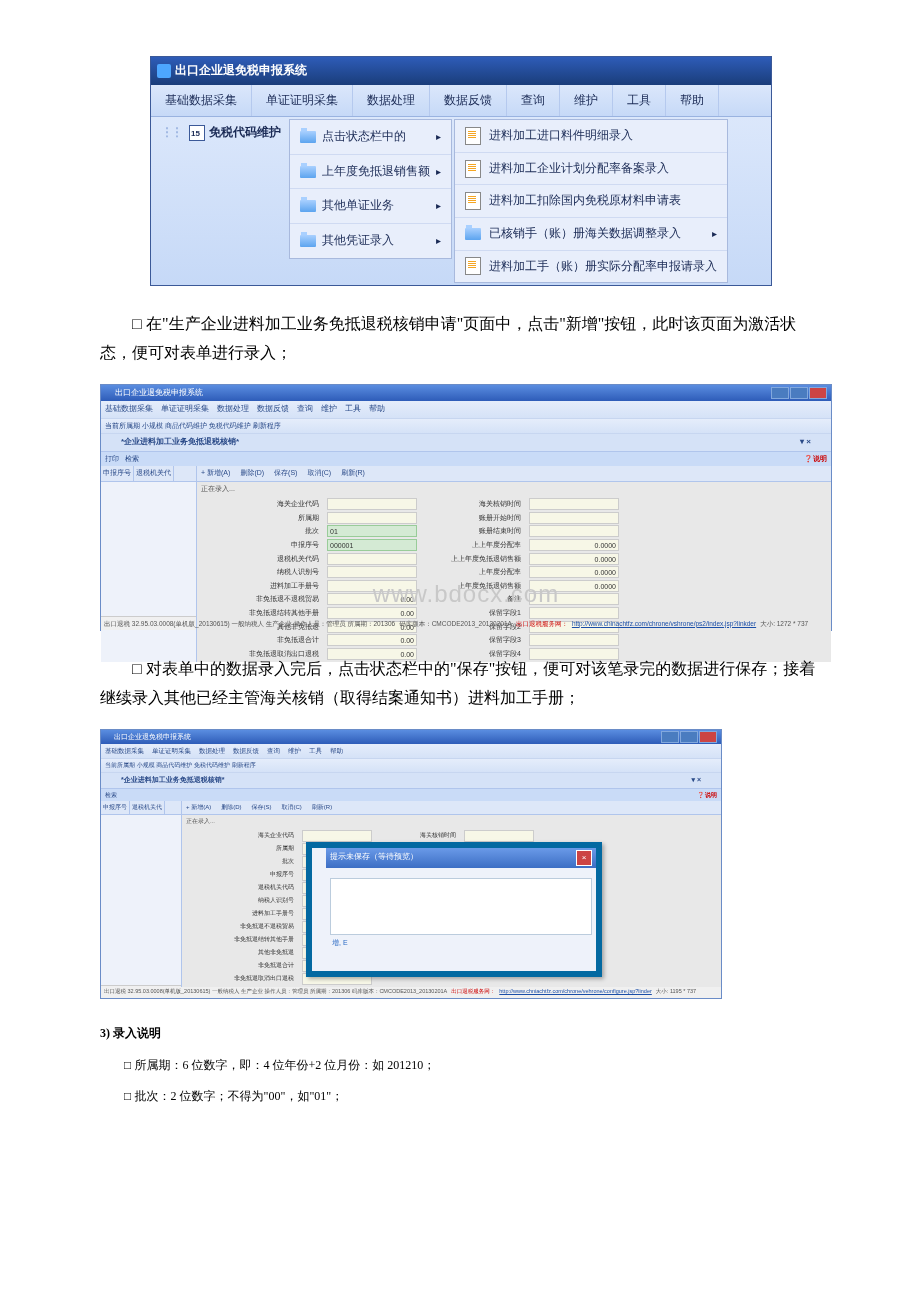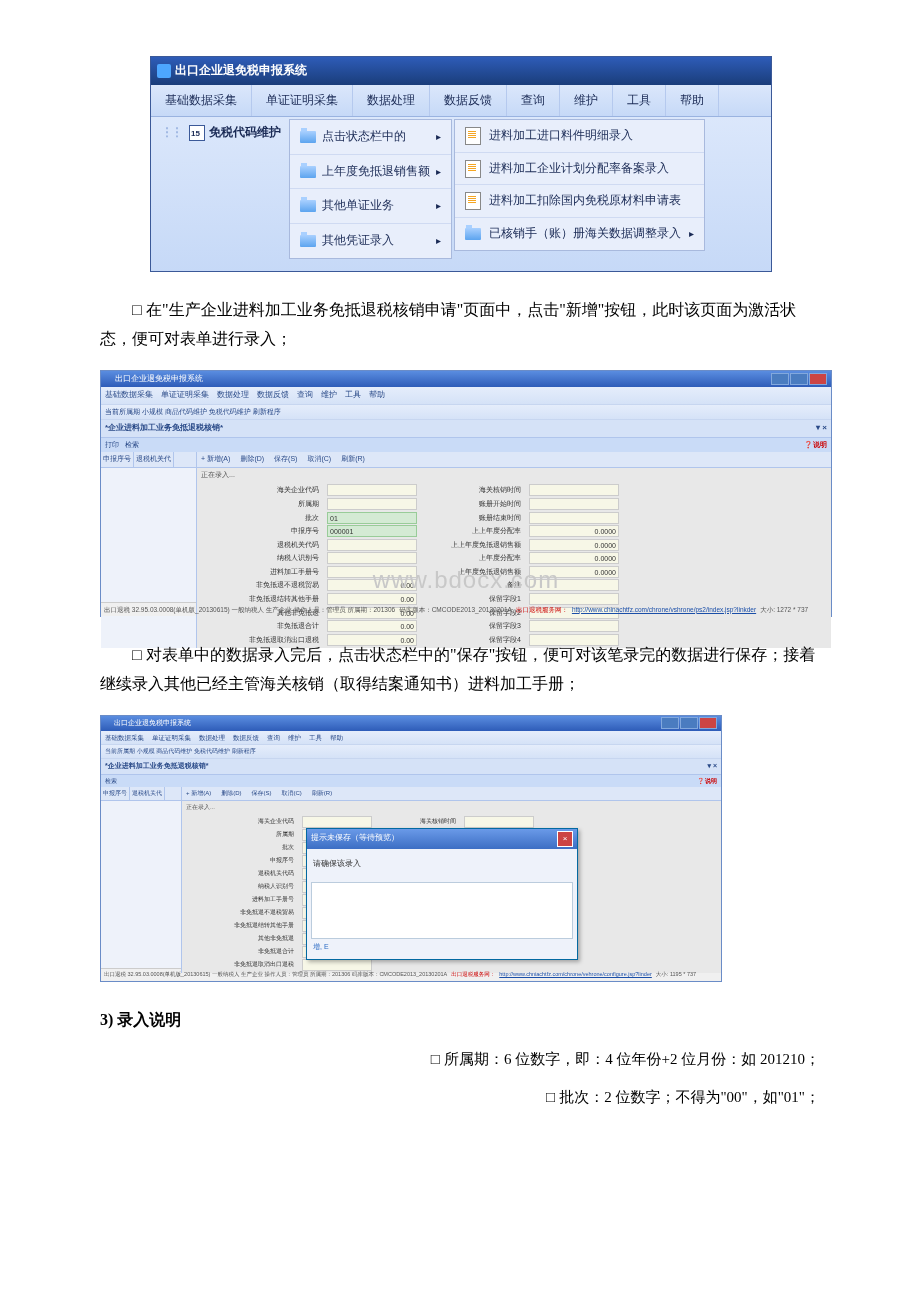--- a/index.html
+++ b/index.html
@@ -135,21 +135,21 @@
   }
   .fw-crumb {
     background: linear-gradient(to bottom,#e5edfb,#d5e2f7);
     color:#2a4a88;
     padding:1px 4px;
     font-size:7px;
     border-top:1px solid #c7d6f0;
   }
   .fw-tab {
     background:#d5e2f7;
-    padding:1px 4px;
+    padding:1px 20px;
     font-weight:bold;
     color:#2a4a88;
     border-top:1px solid #c7d6f0;
     font-size:8px;
     display:flex;
     justify-content:space-between;
   }
   .fw-toolbar {
     background:#c9dbf7;
     padding:1px 4px;
@@ -221,48 +221,48 @@
   }
   .fw-status .link{color:#1a4ea8;text-decoration:underline;}
   .fw-status .red{color:#c00;}
 
   
   .dialog{
     position:relative;
     margin:-145px 0 1px 205px;
     width:270px;
     background:#eef2fa;
-    border:1px solid #0369a1;
+    border:6px solid #0369a1;
     font-size:8px;
     box-shadow:2px 2px 4px rgba(0,0,0,0.3);
+    padding-left:14px;
   }
   .dialog .dtitle{background:linear-gradient(to bottom,#6a9ae8,#3c6ec4);color:#fff;padding:2px 4px;display:flex;}
   .dialog .dtitle .x{margin-left:auto;background:#c44;color:#fff;width:14px;text-align:center;border:1px solid #fff;}
   .dialog .dbody{padding:4px;min-height:95px;}
   .dialog .dmsg{color:#333;padding:4px 2px;}
   .dialog .darea{background:#fff;border:1px solid #bcd;height:55px;margin-top:6px;}
   .dialog .note{color:#2a6ac4;font-size:7px;padding:2px;}
   .dialog .dbtns{display:flex;gap:6px;justify-content:flex-end;padding:3px;}
   .dialog .dbtn{background:#e5edfb;border:1px solid #9ab3e0;padding:1px 8px;color:#2a4a88;}
 
   
   p.text {
     text-indent: 2em;
     margin: 10px 0;
     font-size: 16px;
   }
   p.item {
     text-indent: 2em;
     margin: 10px 0;
-    font-size: 15px;
-    text-align: right;
+    font-size: 12px;
   }
   h4 {
     font-family: "SimSun", serif;
-    font-size: 16px;
+    font-size: 12px;
     margin: 14px 0 2px 0;
   }
   .sq{font-family:Arial;color:#000;}
 </style>
 </head>
 <body>
 
 <div class="figure">
   <div class="menu-window">
     <div class="title-bar">
@@ -317,20 +317,24 @@
             <span>进料加工企业计划分配率备案录入</span>
           </div>
         <div class="srow">
             <span class="doc-icon"></span>
             <span>进料加工扣除国内免税原材料申请表</span>
           </div>
         <div class="srow">
             <span class="folder-icon"></span>
             <span>已核销手（账）册海关数据调整录入</span>
             <span class="arrow">▸</span>
+          </div>
+        <div class="srow">
+            <span class="doc-icon"></span>
+            <span>进料加工手（账）册实际分配率申报请录入</span>
           </div>
       </div>
     </div>
   </div>
 </div>
 
 <p class="text"><span class="sq">□ </span><span>在"生产企业进料加工业务免抵退税核销申请"页面中，点击"新增"按钮，此时该页面为激活状态，便可对表单进行录入；</span></p>
 
 <div class="figure">
   <div class="form-window">
@@ -541,21 +545,20 @@
             <div></div>
           </div>
       </div>
     </div>
     <div class="dialog">
       <div class="dtitle">
         <span>提示未保存（等待预览）</span>
         <span class="x">×</span>
       </div>
       <div class="dbody">
-        <div class="dmsg">请确保该录入</div>
         <div class="darea"></div>
         <div class="note">增, E</div>
       </div>
     </div>
     <div class="fw-status" style="font-size:5.5px;margin-top:8px">
       <span>出口退税 32.95.03.0008(单机版_20130615)  一般纳税人  生产企业  操作人员：管理员  所属期：201306  码库版本：CMCODE2013_20130201A</span>
       <span class="red">出口退税服务网：</span>
       <span class="link">http://www.chniachtfz.com/chrone/vehrone/configure.jsp?linder</span>
       <span>大小: 1195 * 737</span>
     </div>

